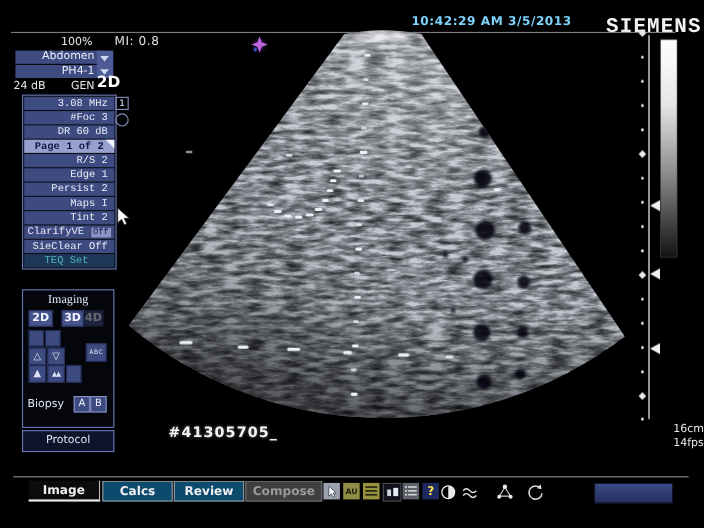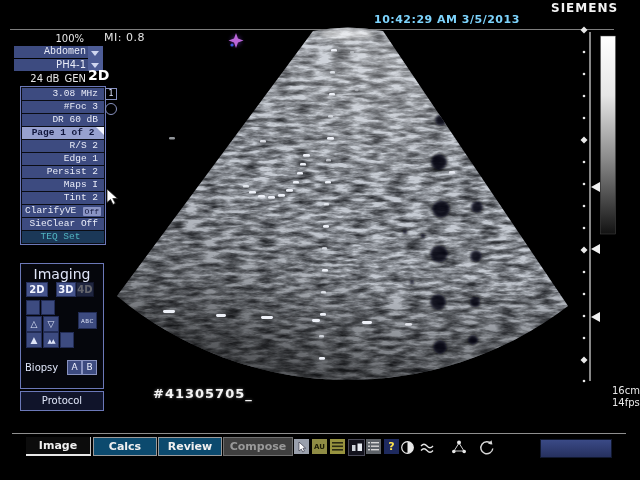--- a/index.html
+++ b/index.html
@@ -2,50 +2,50 @@
 <html><head>
 <meta charset="utf-8">
 <style>
   html,body{margin:0;padding:0;background:#000;}
   .screen{position:relative;width:640px;height:480px;background:#000;overflow:hidden;
           font-family:"DejaVu Sans","Liberation Sans",sans-serif;color:#e8e8e8;}
   .abs{position:absolute;}
 
   
   .datetime{left:374px;top:13px;font-size:11px;font-weight:bold;color:#7dd3fc;letter-spacing:.5px;}
-  .brand{left:551px;top:1px;font-size:12px;font-weight:bold;color:#f2f2f2;letter-spacing:1px;}
+  .brand{left:551px;top:13px;font-size:19px;font-weight:bold;color:#f2f2f2;letter-spacing:1px;font-family:Liberation Mono, monospace;}
   .topline{left:10px;top:29px;width:604px;height:1px;background:#7e7e7e;}
   .mi{left:104px;top:31px;font-size:11px;font-weight:normal;color:#e4e4e4;letter-spacing:.5px;}
   .zoomv{left:14px;top:33px;width:70px;text-align:right;font-size:10px;}
   .sbtn{background:#3d4b80;color:#e9ecf8;font-size:10px;text-align:right;padding-right:5px;line-height:12px;height:12px;}
-  .preset{left:14px;top:46px;width:72px;font-family:Liberation Mono, monospace;}
+  .preset{left:14px;top:46px;width:72px;}
   .xducer{left:14px;top:59px;width:72px;}
   .strip{left:88px;top:46px;width:15px;height:25px;background:#4d5c96;}
   .arrowdn{width:0;height:0;border-left:4px solid transparent;border-right:4px solid transparent;
            border-top:5px solid #cfd6f0;position:absolute;left:3px;}
-  .gainrow{left:10px;top:73px;width:76px;display:flex;justify-content:flex-end;gap:5px;font-size:10px;}
+  .gainrow{left:10px;top:73px;width:76px;display:flex;justify-content:flex-end;gap:23px;font-size:10px;}
   .mode2d{left:88px;top:67px;font-size:14px;font-weight:bold;color:#fff;}
 
   .params{left:20px;top:86px;width:82px;border:1px solid #6b78b8;background:#0a0c14;
           display:flex;flex-direction:column;gap:1px;padding:1px;font-family:Liberation Mono, monospace;}
   .prow{height:12px;line-height:12px;background:#3d4b80;color:#e9ecf8;font-size:9.5px;
         text-align:right;padding-right:6px;}
   .prow.page{background:#97a1cf;color:#10163c;font-weight:bold;text-align:center;padding-right:0;position:relative;}
   .prow.page::after{content:"";position:absolute;right:0;top:0;width:0;height:0;
         border-top:8px solid #f2f4ff;border-left:8px solid transparent;}
   .prow.clarify{display:flex;justify-content:space-between;align-items:center;padding:0 3px;text-align:left;}
   .offtag{background:#8a94c4;color:#141a40;font-size:8px;line-height:9px;padding:0 2px;border-radius:1px;}
   .prow.teq{background:#1d3c5e;color:#57c3cf;text-align:center;padding-right:5px;opacity:.92;}
 
   .ind1{left:105px;top:88px;width:10px;height:10px;border:1px solid #8892c0;color:#dfe5ff;
         font-size:8px;line-height:10px;text-align:center;}
   .clock{left:105px;top:103px;width:10px;height:10px;border:1px solid #8892c0;border-radius:50%;}
 
   .imgpanel{left:20px;top:263px;width:82px;height:124px;border:1px solid #6b78b8;background:#05060c;}
-  .imgtitle{left:0;top:2px;width:100%;text-align:center;font-size:14px;color:#dfe5f8;}
+  .imgtitle{left:0;top:2px;width:100%;text-align:center;font-size:11px;color:#dfe5f8;font-family:Liberation Serif, serif;}
   .ibtn{background:#46548c;color:#f2f4ff;font-weight:bold;font-size:10px;text-align:center;
         border:1px solid #26305c;}
   .b2d{left:5px;top:18px;width:20px;height:13px;line-height:13px;}
   .b3d{left:35px;top:18px;width:18px;height:13px;line-height:13px;}
   .b4d{left:55px;top:18px;width:16px;height:13px;line-height:13px;opacity:.4;}
   .sq{background:#3d4b80;border:1px solid #222c55;}
   .icn{display:flex;align-items:center;justify-content:center;color:#dfe5f8;}
   .abctxt{font-size:5.5px;letter-spacing:.5px;color:#dfe5f8;}
   .biopsy{left:4px;top:98px;font-size:10px;color:#dfe5f8;}
   .ab{width:13px;height:13px;line-height:13px;text-align:center;font-size:9px;color:#f0f3ff;

